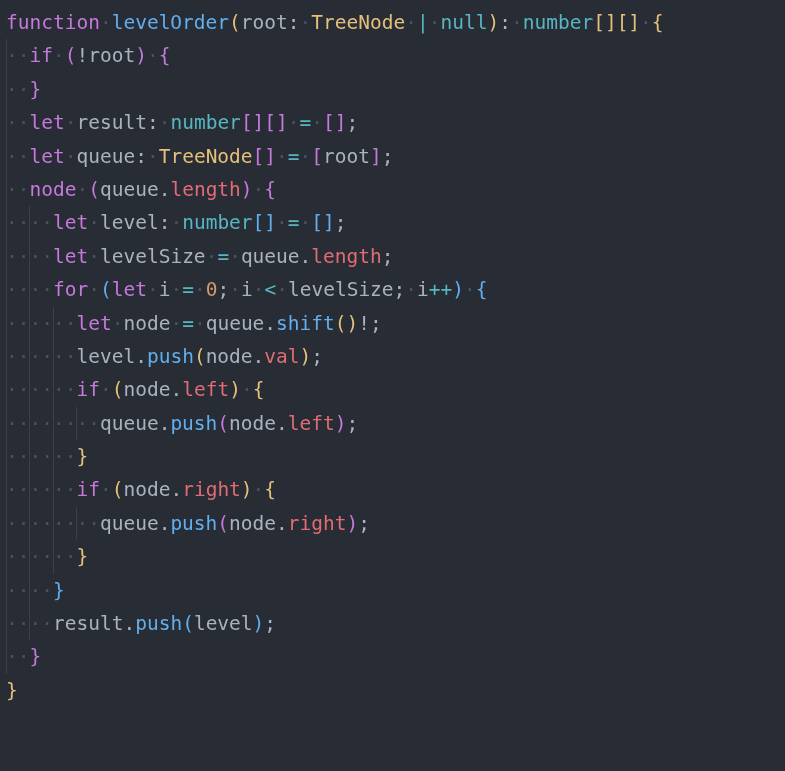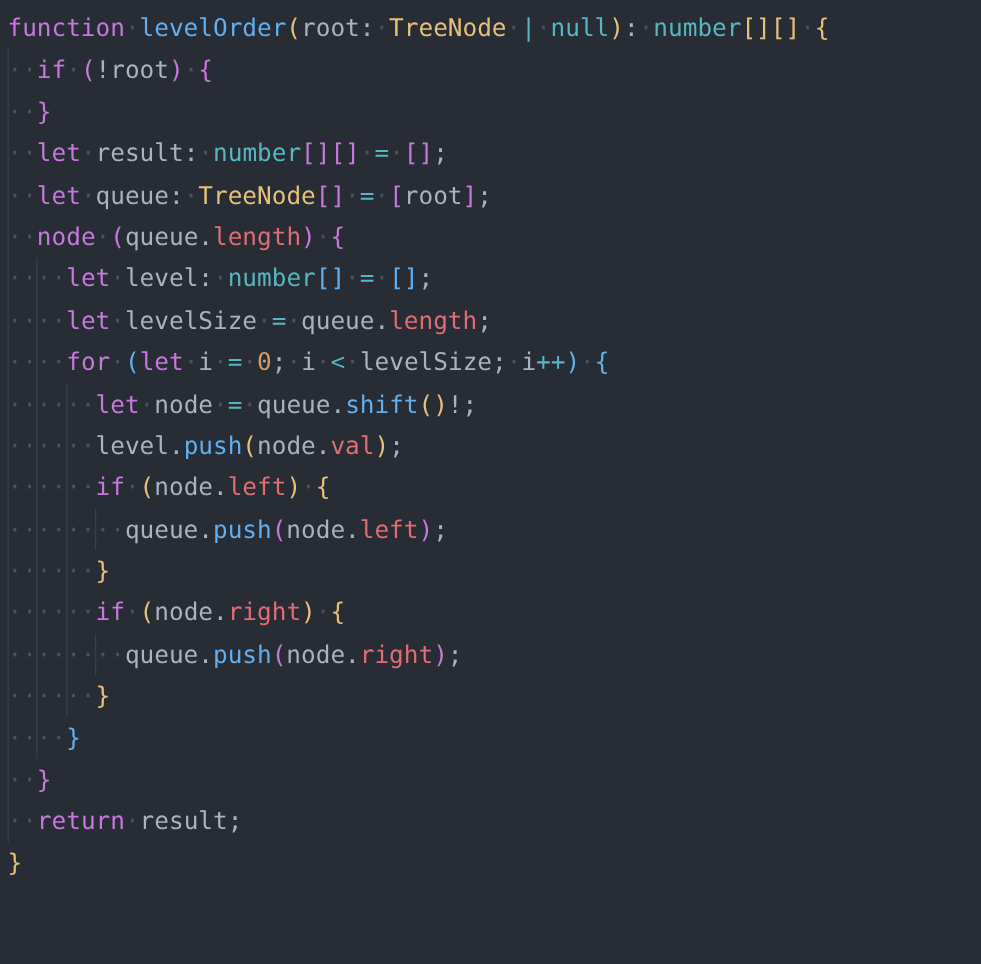--- a/index.html
+++ b/index.html
@@ -75,17 +75,17 @@
       <div class="line"><span class="guide" style="left: 6px;"></span><span class="guide" style="left: 29.44px;"></span><span class="ws">····</span><span class="kw">for</span><span class="ws">·</span><span class="b3">(</span><span class="kw">let</span><span class="ws">·</span><span class="plain">i</span><span class="ws">·</span><span class="op">=</span><span class="ws">·</span><span class="num">0</span><span class="plain">;</span><span class="ws">·</span><span class="plain">i</span><span class="ws">·</span><span class="op">&lt;</span><span class="ws">·</span><span class="plain">levelSize</span><span class="plain">;</span><span class="ws">·</span><span class="plain">i</span><span class="op">++</span><span class="b3">)</span><span class="ws">·</span><span class="b3">{</span></div>
       <div class="line"><span class="guide" style="left: 6px;"></span><span class="guide" style="left: 29.44px;"></span><span class="guide" style="left: 52.88px;"></span><span class="ws">······</span><span class="kw">let</span><span class="ws">·</span><span class="plain">node</span><span class="ws">·</span><span class="op">=</span><span class="ws">·</span><span class="plain">queue</span><span class="plain">.</span><span class="fn">shift</span><span class="b1">()</span><span class="plain">!</span><span class="plain">;</span></div>
       <div class="line"><span class="guide" style="left: 6px;"></span><span class="guide" style="left: 29.44px;"></span><span class="guide" style="left: 52.88px;"></span><span class="ws">······</span><span class="plain">level</span><span class="plain">.</span><span class="fn">push</span><span class="b1">(</span><span class="plain">node</span><span class="plain">.</span><span class="prop">val</span><span class="b1">)</span><span class="plain">;</span></div>
       <div class="line"><span class="guide" style="left: 6px;"></span><span class="guide" style="left: 29.44px;"></span><span class="guide" style="left: 52.88px;"></span><span class="ws">······</span><span class="kw">if</span><span class="ws">·</span><span class="b1">(</span><span class="plain">node</span><span class="plain">.</span><span class="prop">left</span><span class="b1">)</span><span class="ws">·</span><span class="b1">{</span></div>
       <div class="line"><span class="guide" style="left: 6px;"></span><span class="guide" style="left: 29.44px;"></span><span class="guide" style="left: 52.88px;"></span><span class="guide" style="left: 76.32px;"></span><span class="ws">········</span><span class="plain">queue</span><span class="plain">.</span><span class="fn">push</span><span class="b2">(</span><span class="plain">node</span><span class="plain">.</span><span class="prop">left</span><span class="b2">)</span><span class="plain">;</span></div>
       <div class="line"><span class="guide" style="left: 6px;"></span><span class="guide" style="left: 29.44px;"></span><span class="guide" style="left: 52.88px;"></span><span class="ws">······</span><span class="b1">}</span></div>
       <div class="line"><span class="guide" style="left: 6px;"></span><span class="guide" style="left: 29.44px;"></span><span class="guide" style="left: 52.88px;"></span><span class="ws">······</span><span class="kw">if</span><span class="ws">·</span><span class="b1">(</span><span class="plain">node</span><span class="plain">.</span><span class="prop">right</span><span class="b1">)</span><span class="ws">·</span><span class="b1">{</span></div>
       <div class="line"><span class="guide" style="left: 6px;"></span><span class="guide" style="left: 29.44px;"></span><span class="guide" style="left: 52.88px;"></span><span class="guide" style="left: 76.32px;"></span><span class="ws">········</span><span class="plain">queue</span><span class="plain">.</span><span class="fn">push</span><span class="b2">(</span><span class="plain">node</span><span class="plain">.</span><span class="prop">right</span><span class="b2">)</span><span class="plain">;</span></div>
       <div class="line"><span class="guide" style="left: 6px;"></span><span class="guide" style="left: 29.44px;"></span><span class="guide" style="left: 52.88px;"></span><span class="ws">······</span><span class="b1">}</span></div>
       <div class="line"><span class="guide" style="left: 6px;"></span><span class="guide" style="left: 29.44px;"></span><span class="ws">····</span><span class="b3">}</span></div>
+      <div class="line"><span class="guide" style="left: 6px;"></span><span class="guide" style="left: 29.44px;"></span><span class="ws">····</span><span class="plain">result</span><span class="plain">.</span><span class="fn">push</span><span class="b3">(</span><span class="plain">level</span><span class="b3">)</span><span class="plain">;</span></div>
       <div class="line"><span class="guide" style="left: 6px;"></span><span class="ws">··</span><span class="b2">}</span></div>
-      <div class="line"><span class="guide" style="left: 6px;"></span><span class="ws">··</span><span class="kw">return</span><span class="ws">·</span><span class="plain">result</span><span class="plain">;</span></div>
       <div class="line"><span class="b1">}</span></div>
     </div>
 </div>
 
 </body></html>

